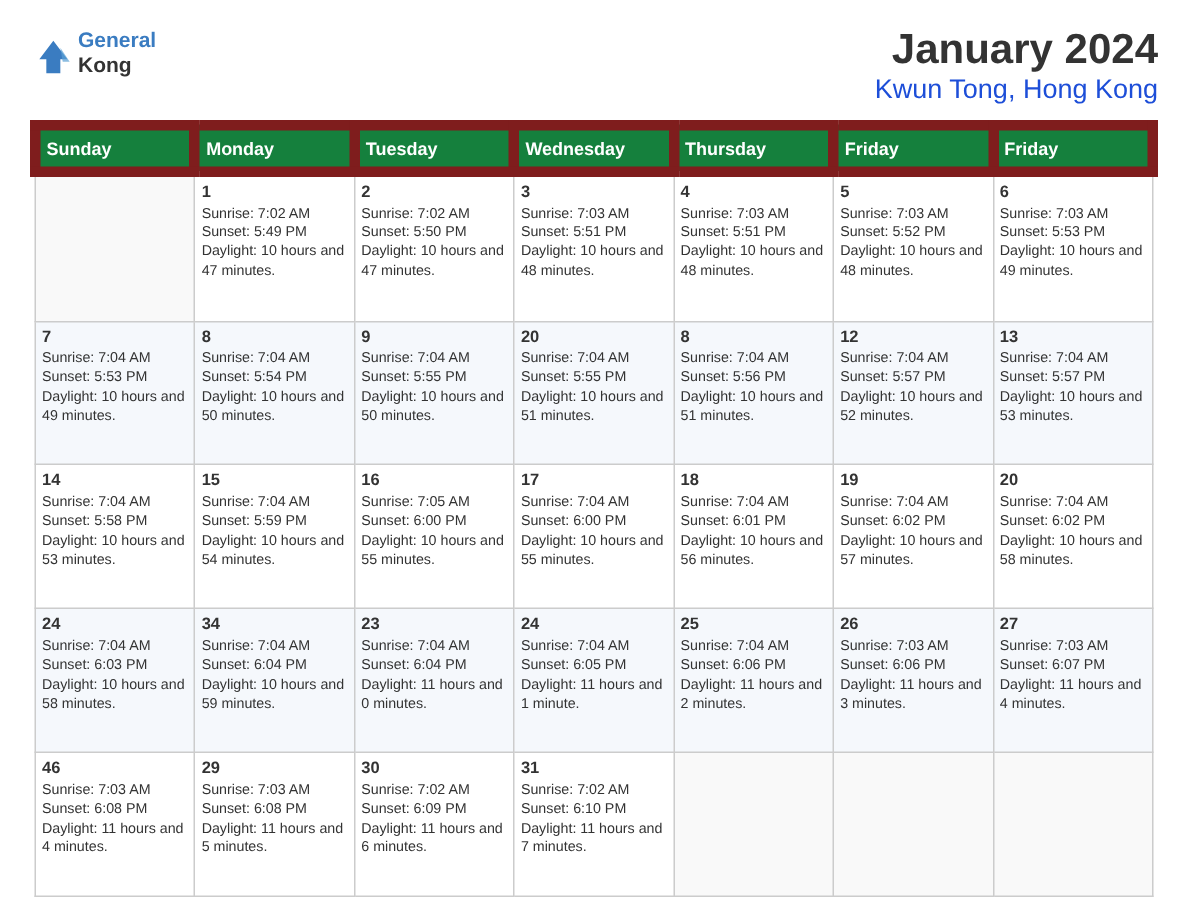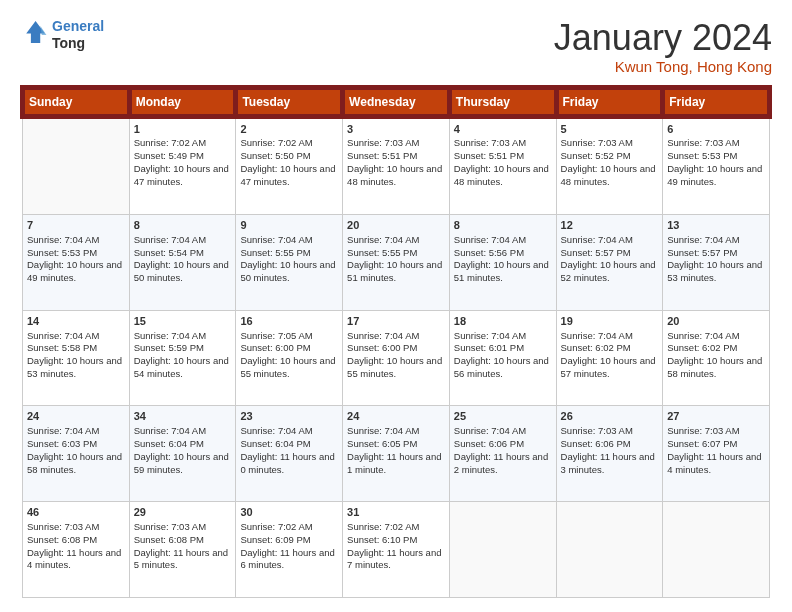--- a/index.html
+++ b/index.html
@@ -18,64 +18,64 @@
       flex-direction: column;
     }
     .header {
       display: flex;
       justify-content: space-between;
       align-items: flex-start;
       margin-bottom: 10px;
     }
     .logo {
       display: flex;
-      align-items: flex-start;
+      align-items: flex-end;
       gap: 4px;
     }
     .logo-text {
       font-size: 14px;
       font-weight: bold;
       color: #333;
       line-height: 1.2;
     }
     .logo-text span {
       color: #3a7cc1;
     }
     .logo-icon {
       width: 28px;
       height: 28px;
     }
     .title-block {
       text-align: right;
     }
     .main-title {
-      font-size: 36px;
-      font-weight: normal;
+      font-size: 28px;
+      font-weight: bold;
       color: #333;
       line-height: 1.1;
     }
     .subtitle {
-      font-size: 15px;
-      color: #c2410c;
+      font-size: 18px;
+      color: #1d4ed8;
     }
     .calendar {
       flex: 1;
       border: 1px solid #ccc;
       border-collapse: collapse;
       width: 100%;
       table-layout: fixed;
     }
     .calendar th {
-      background: #c2410c;
+      background: #15803d;
       color: #fff;
       font-size: 12px;
       font-weight: bold;
       padding: 5px 4px;
       text-align: left;
-      border: 5px solid #7f1d1d;
+      border: 7px solid #7f1d1d;
     }
     .calendar td {
       border: 1px solid #ccc;
       vertical-align: top;
       padding: 3px 4px;
       font-size: 9.5px;
       color: #333;
       line-height: 1.35;
       background: #fff;
     }
@@ -100,21 +100,21 @@
 
 <div class="page">
   <div class="header">
     <div class="logo">
       <svg class="logo-icon" viewBox="0 0 36 36">
         <polygon points="20,4 32,20 26,20 26,32 14,32 14,20 8,20" fill="#3a7cc1"></polygon>
         <polygon points="26,10 34,22 28,22" fill="#5a9fd4" opacity="0.7"></polygon>
       </svg>
       <div class="logo-text">
         <div><span>General</span></div>
-        <div>Tong</div>
+        <div>Kong</div>
       </div>
     </div>
     <div class="title-block">
       <div class="main-title">January 2024</div>
       <div class="subtitle">Kwun Tong, Hong Kong</div>
     </div>
   </div>
 
   <table class="calendar">
     <thead>

